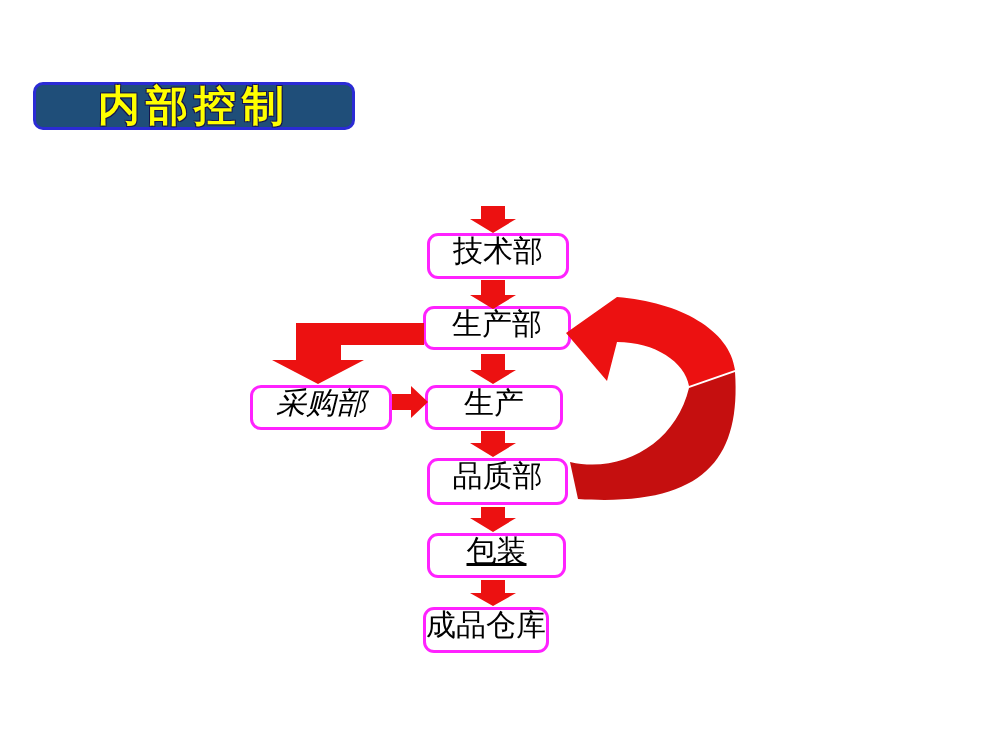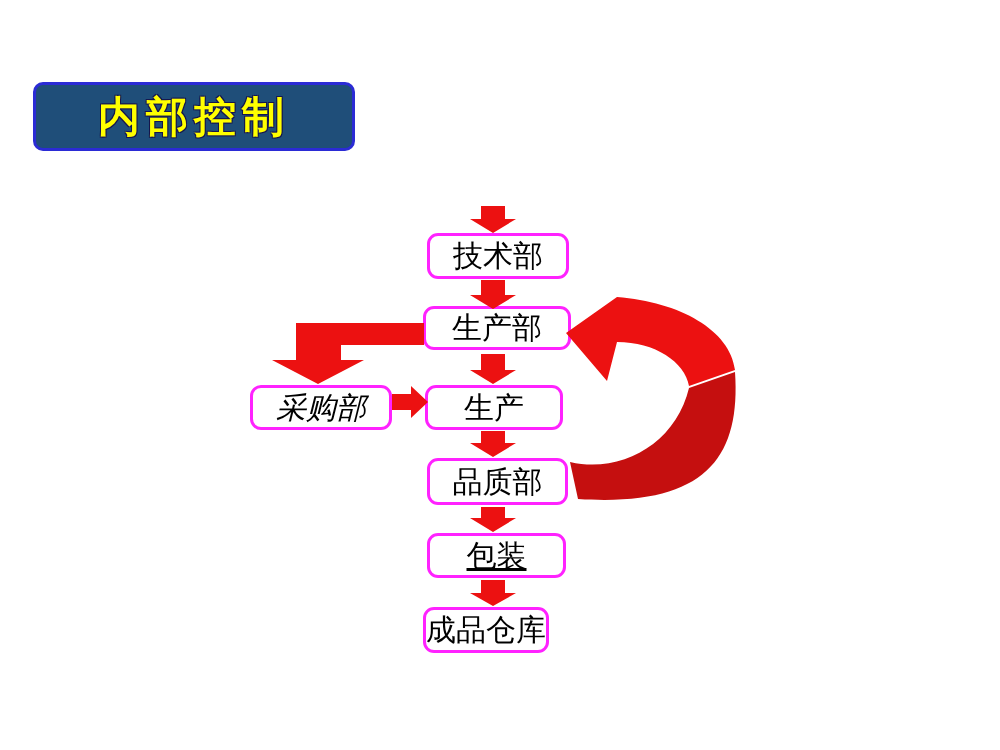--- a/index.html
+++ b/index.html
@@ -5,42 +5,42 @@
   html,body{margin:0;padding:0;background:#fff;}
   #slide{
     position:relative;
     width:1000px;height:750px;
     background:var(--background,#ffffff);
     overflow:hidden;
     font-family:"Liberation Serif","DejaVu Serif",serif;
   }
   
   #title-box{
-    position:absolute;left:33px;top:82px;width:322px;height:69px;
+    position:absolute;left:33px;top:82px;width:322px;height:48px;
     background:var(--title-fill,#1F4E79);
     border:3px solid var(--title-border,#2B2BD5);
     border-radius:10px;
     box-sizing:border-box;
     display:flex;align-items:center;justify-content:center;
   }
   #title-box .title-text{
     color:var(--title-text,#FFFF00);
     font-size:42px;font-weight:bold;letter-spacing:6px;
     line-height:1;
     text-shadow:1px 1px 0 #16164e,-1px 1px 0 #16164e,1px -1px 0 #16164e,-1px -1px 0 #16164e;
     white-space:nowrap;
   }
   
   .node{
     position:absolute;
     background:var(--box-fill,#ffffff);
     border:3px solid var(--box-border,#FF22FF);
     border-radius:11px;
     box-sizing:border-box;
-    display:flex;align-items:center;justify-content:center;
+    display:flex;justify-content:center;
     color:var(--box-text,#000000);
     font-size:30px;line-height:1;
     white-space:nowrap;
   }
   
   #arrows{
     position:absolute;left:0;top:0;width:1000px;height:750px;
     pointer-events:none;
   }
   .arrow-red{fill:var(--arrow-red,#EC1111);}

